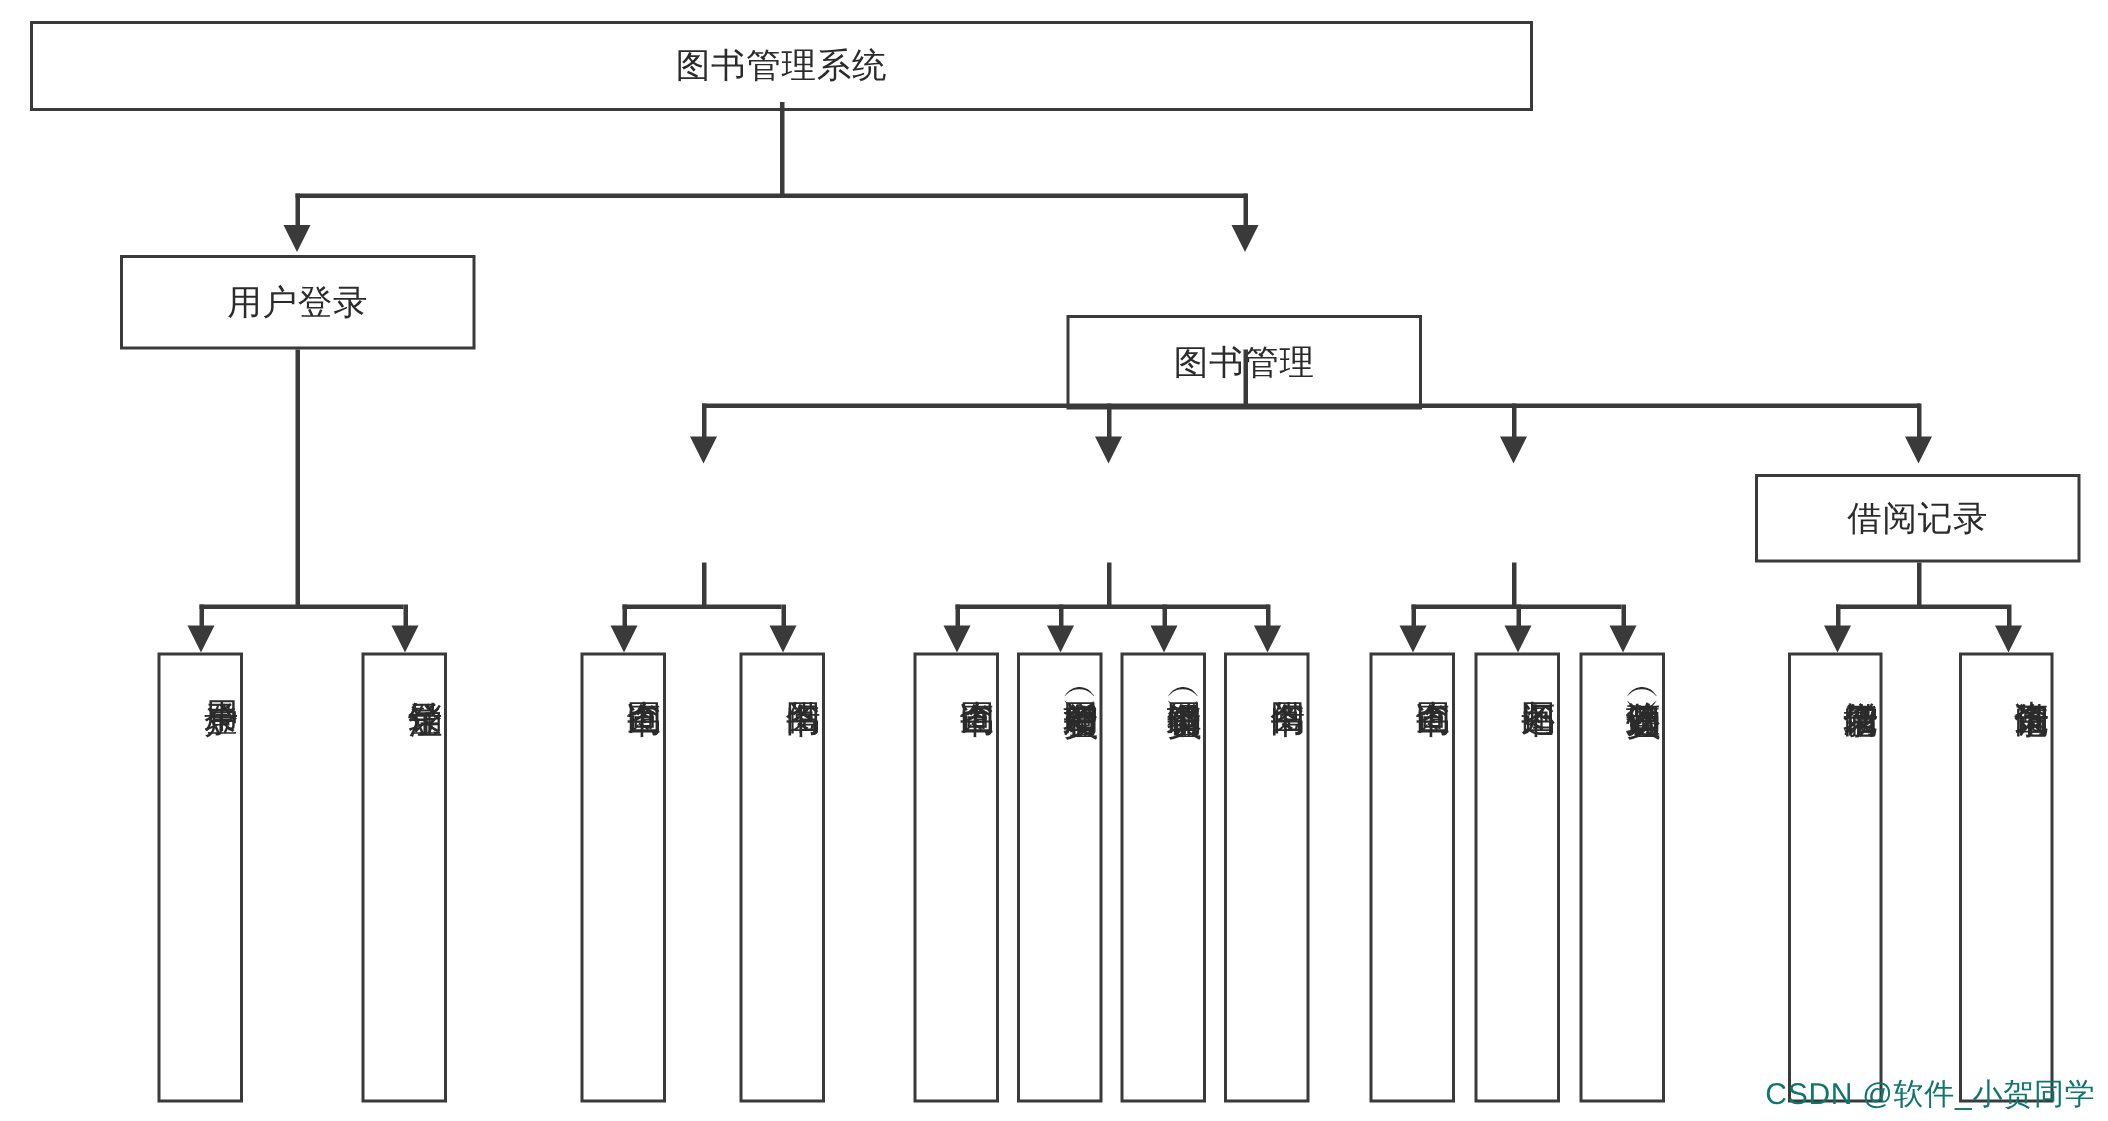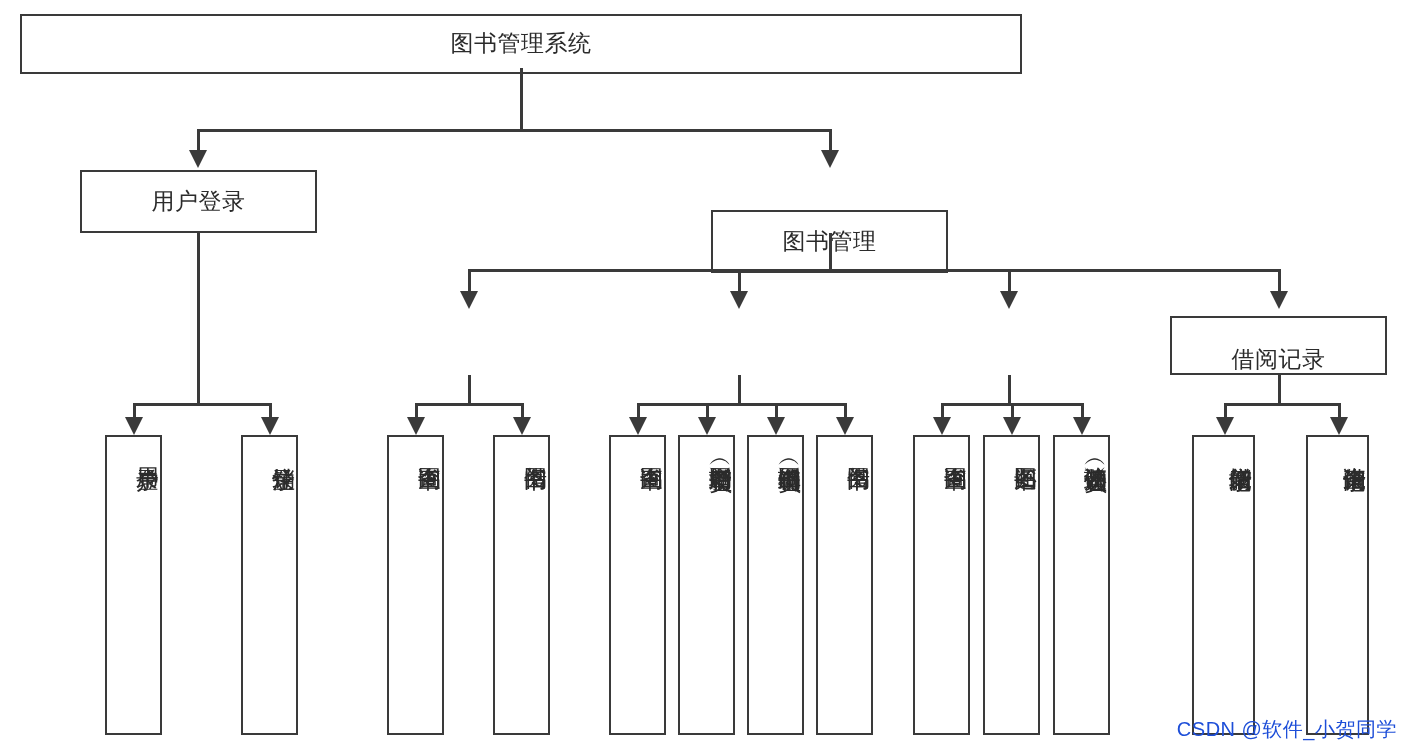--- a/index.html
+++ b/index.html
@@ -68,21 +68,21 @@
     border-left: 9px solid transparent;
     border-right: 9px solid transparent;
     border-top: 18px solid #3a3a3a;
   }
   
   #watermark {
     position: absolute;
     right: 8px;
     bottom: 4px;
     font-size: 20px;
-    color: #1d4ed8;
+    color: #0f766e;
     white-space: nowrap;
     letter-spacing: 0.5px;
   }
 </style>
 </head>
 <body>
 
 <div id="canvas">
 
   <div class="node horiz" style="left:20px; top:14px; width:1002px; height:60px;">
@@ -116,21 +116,21 @@
   <div class="hline" style="left:468px; top:269px; width:812px;"></div>
   <div class="vline" style="left:468px; top:269px; height:26px;"></div>
   <div class="arrow" style="left:460px; top:291px;"></div>
   <div class="vline" style="left:738px; top:269px; height:26px;"></div>
   <div class="arrow" style="left:730px; top:291px;"></div>
   <div class="vline" style="left:1008px; top:269px; height:26px;"></div>
   <div class="arrow" style="left:1000px; top:291px;"></div>
   <div class="vline" style="left:1278px; top:269px; height:26px;"></div>
   <div class="arrow" style="left:1270px; top:291px;"></div>
 
-  <div class="node horiz" style="left:1170px; top:316px; width:217px; height:59px;align-items:flex-end;">
+  <div class="node horiz" style="left:1170px; top:316px; width:217px; height:59px;">
     <span>借阅记录</span>
   </div>
 
   <div class="vline" style="left:468px; top:375px; height:30px;"></div>
   <div class="hline" style="left:415px; top:403px; width:106px;"></div>
   <div class="vline" style="left:415px; top:403px; height:18px;"></div>
   <div class="arrow" style="left:407px; top:417px;"></div>
   <div class="vline" style="left:521px; top:403px; height:18px;"></div>
   <div class="arrow" style="left:513px; top:417px;"></div>
 

